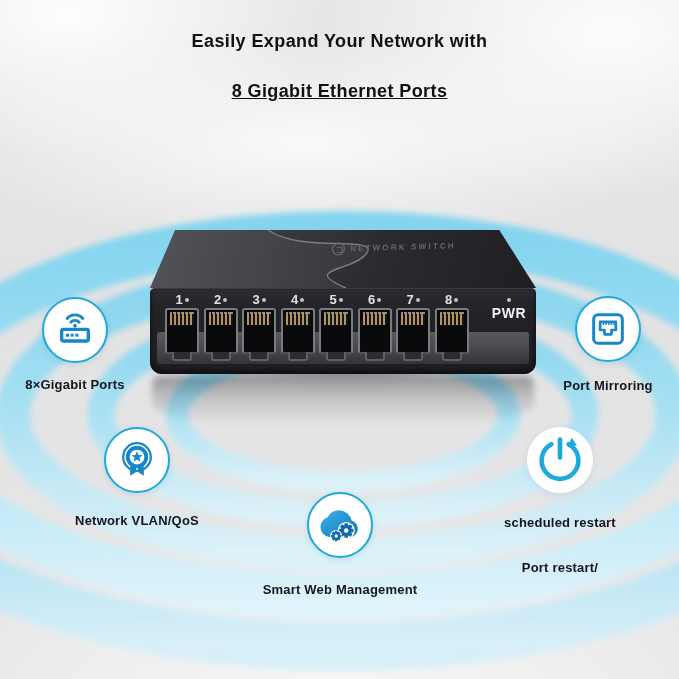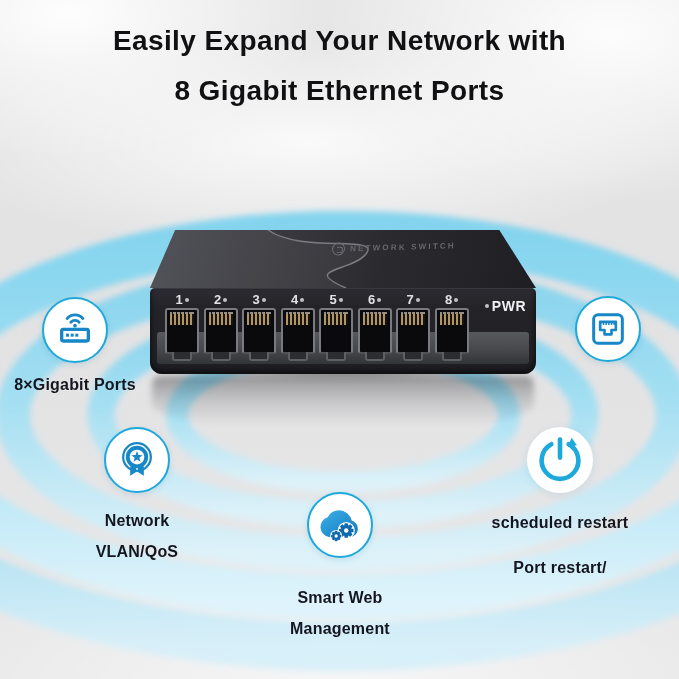--- a/index.html
+++ b/index.html
@@ -17,22 +17,22 @@
       radial-gradient(ellipse 420px 240px at 10% 2%, rgba(255,255,255,.95), rgba(255,255,255,0) 60%),
       radial-gradient(ellipse 520px 300px at 90% 5%, rgba(255,255,255,.9), rgba(255,255,255,0) 55%),
       radial-gradient(ellipse 620px 180px at 45% 21%, rgba(255,255,255,.8), rgba(255,255,255,0) 60%),
       radial-gradient(ellipse 700px 300px at 50% 103%, rgba(255,255,255,.65), rgba(255,255,255,0) 62%),
       linear-gradient(180deg,#e7e7e8 0%,#e2e2e3 45%,#e8e8e9 100%);
   }
   .stage{position:relative;width:679px;height:679px;}
 
   
   .title{position:absolute;top:26px;left:0;width:679px;text-align:center;}
-  .title-line{font-size:28px;font-weight:700;color:var(--title-text);letter-spacing:.4px;line-height:30px;}
-  .title-line + .title-line{margin-top:20px;}
+  .title-line{font-size:18px;font-weight:700;color:var(--title-text);letter-spacing:.4px;line-height:30px;}
+  .title-line + .title-line{margin-top:20px;text-decoration:underline;}
 
   
   .rings{position:absolute;left:0;top:0;}
 
   
   .switch{position:absolute;left:150px;top:230px;width:386px;height:144px;}
   .top-face{
     position:absolute;left:0;top:0;width:386px;height:58px;
     clip-path:polygon(6.5% 0,90.5% 0,100% 100%,0 100%);
     background:linear-gradient(103deg,#4a4a51 0%,#3a3a40 30%,#2a2a2f 60%,#1e1e23 100%);
@@ -68,21 +68,21 @@
   .rj45 .pins{
     margin:2px 3px 0;height:13px;
     background:repeating-linear-gradient(90deg,#b5955e 0 1.8px,#141416 1.8px 4.1px);
     border-top:2px dotted #8d8d92;
   }
   .rj45 .tab{
     position:absolute;left:50%;bottom:-9px;transform:translateX(-50%);
     width:20px;height:9px;background:#2c2d31;
     border:2px solid #5f6066;border-top:none;border-radius:0 0 3px 3px;
   }
-  .pwr{position:absolute;right:10px;top:10px;display:flex;align-items:center;gap:3px;}
+  .pwr{position:absolute;right:10px;top:10px;display:flex;align-items:center;gap:3px;flex-direction:column;}
   .pwr-text{font-size:14px;font-weight:700;color:#f0f0f3;letter-spacing:.5px;}
   .ground-shadow{
     position:absolute;left:146px;top:364px;width:394px;height:16px;
     background:radial-gradient(ellipse at center,rgba(0,0,0,.5),rgba(0,0,0,0) 70%);
     filter:blur(3px);
   }
   .reflection{
     position:absolute;left:152px;top:376px;width:382px;height:56px;
     background:linear-gradient(180deg,rgba(28,28,33,.38),rgba(28,28,33,.14) 45%,rgba(28,28,33,0) 88%);
     border-radius:8px 8px 50% 50%;filter:blur(3px);
@@ -90,26 +90,26 @@
 
   
   .feature{position:absolute;text-align:center;}
   .icon-circle{
     width:66px;height:66px;border-radius:50%;background:#fff;margin:0 auto;
     border:2px solid var(--accent);
     display:flex;align-items:center;justify-content:center;
     box-shadow:0 2px 6px rgba(30,120,170,.15);
   }
   .icon-circle.no-border{border:none;box-shadow:0 2px 8px rgba(30,120,170,.12);}
-  .feature-label{font-size:16px;font-weight:700;color:var(--label-text);letter-spacing:.2px;line-height:31px;}
+  .feature-label{font-size:13px;font-weight:700;color:var(--label-text);letter-spacing:.2px;line-height:31px;}
   .f1{left:2px;top:297px;width:146px;} .f1 .feature-label{margin-top:6px;}
   .f2{left:537px;top:296px;width:142px;} .f2 .feature-label{margin-top:8px;}
   .f3{left:63px;top:427px;width:148px;} .f3 .feature-label{margin-top:12px;}
   .f4{left:468px;top:427px;width:184px;} .f4 .feature-label{margin-top:14px;}
-  .f5{left:256px;top:492px;width:168px;} .f5 .feature-label{margin-top:24px;}
+  .f5{left:256px;top:492px;width:168px;} .f5 .feature-label{margin-top:16px;}
 
   .stroke-accent{stroke:var(--accent);fill:none;}
   .stroke-blue{stroke:var(--icon-blue);fill:none;}
   .fill-blue{fill:var(--icon-blue);}
   .fill-accent{fill:var(--accent);}
 </style>
 </head>
 <body>
 
 <div class="stage">
@@ -266,20 +266,21 @@
   </div>
 
   <div class="feature f2">
     <div class="icon-circle">
       <svg width="40" height="40" viewBox="0 0 24 24" aria-hidden="true">
         <rect class="stroke-blue" x="3.4" y="3.4" width="17.2" height="17.2" rx="2.6" stroke-width="1.8"></rect>
         <path class="stroke-blue" d="M7.3 7.7 h9.4 v4.9 h-2.6 v2.6 h-4.2 v-2.6 h-2.6 z" stroke-width="1.6" stroke-linejoin="round"></path>
         <path class="stroke-blue" d="M9.3 7.7 v1.9 M10.9 7.7 v1.9 M12.5 7.7 v1.9 M14.1 7.7 v1.9 M15.7 7.7 v1.9" stroke-width="0.9"></path>
       </svg>
     </div>
+    <div class="feature-label">Port Mirroring</div>
   </div>
 
   <div class="feature f3">
     <div class="icon-circle">
       <svg width="42" height="42" viewBox="0 0 24 24" aria-hidden="true">
         <path class="fill-blue" d="M8.1 15.6 v5.4 l3.4 -2.1 v-2.6 z"></path>
         <path class="fill-blue" d="M15.9 15.6 v5.4 l-3.4 -2.1 v-2.6 z"></path>
         <circle cx="12" cy="10.3" r="7.9" fill="#fff" class="stroke-blue" stroke-width="1.3"></circle>
         <circle cx="12" cy="10.3" r="5.3" fill="#fff" class="stroke-blue" stroke-width="2.2"></circle>
         <path class="fill-blue" d="M12 6.9 L12.82 9.17 L15.23 9.25 L13.33 10.73 L14.0 13.05 L12 11.7 L10.0 13.05 L10.67 10.73 L8.77 9.25 L11.18 9.17 Z"></path>

